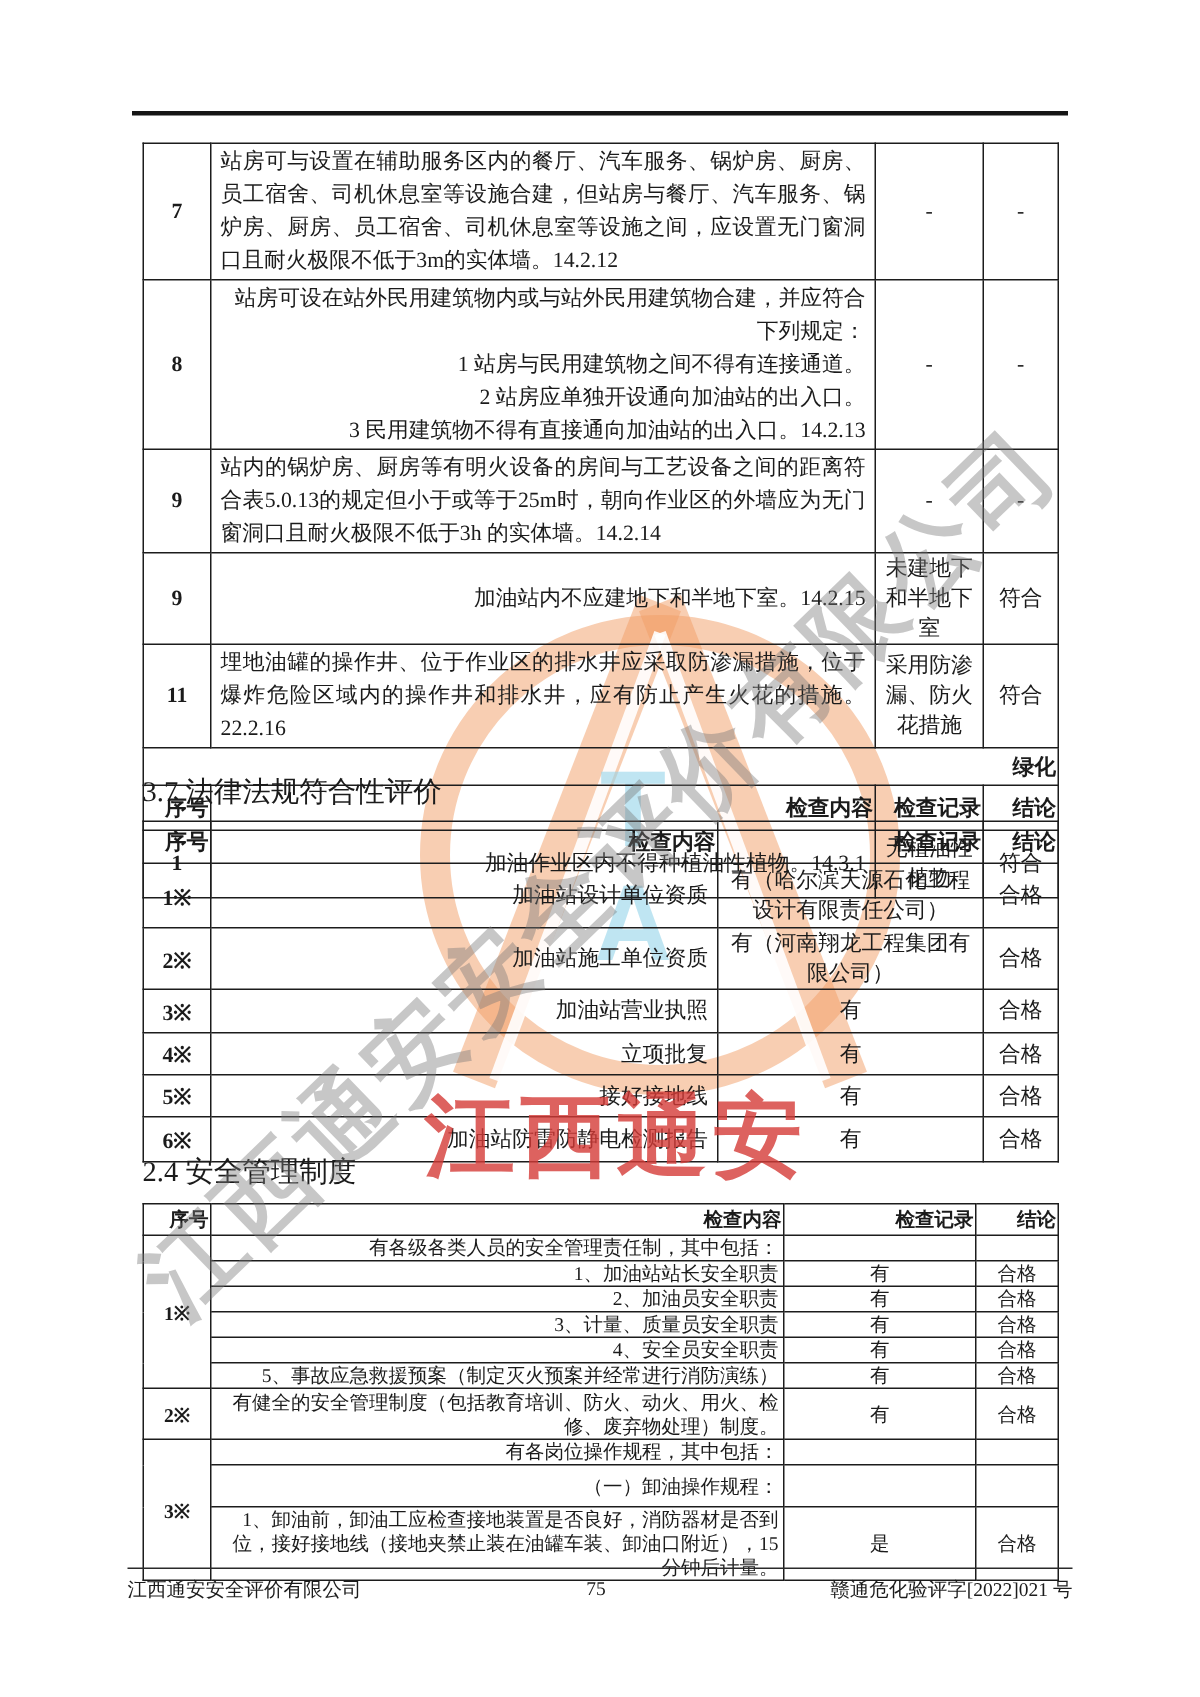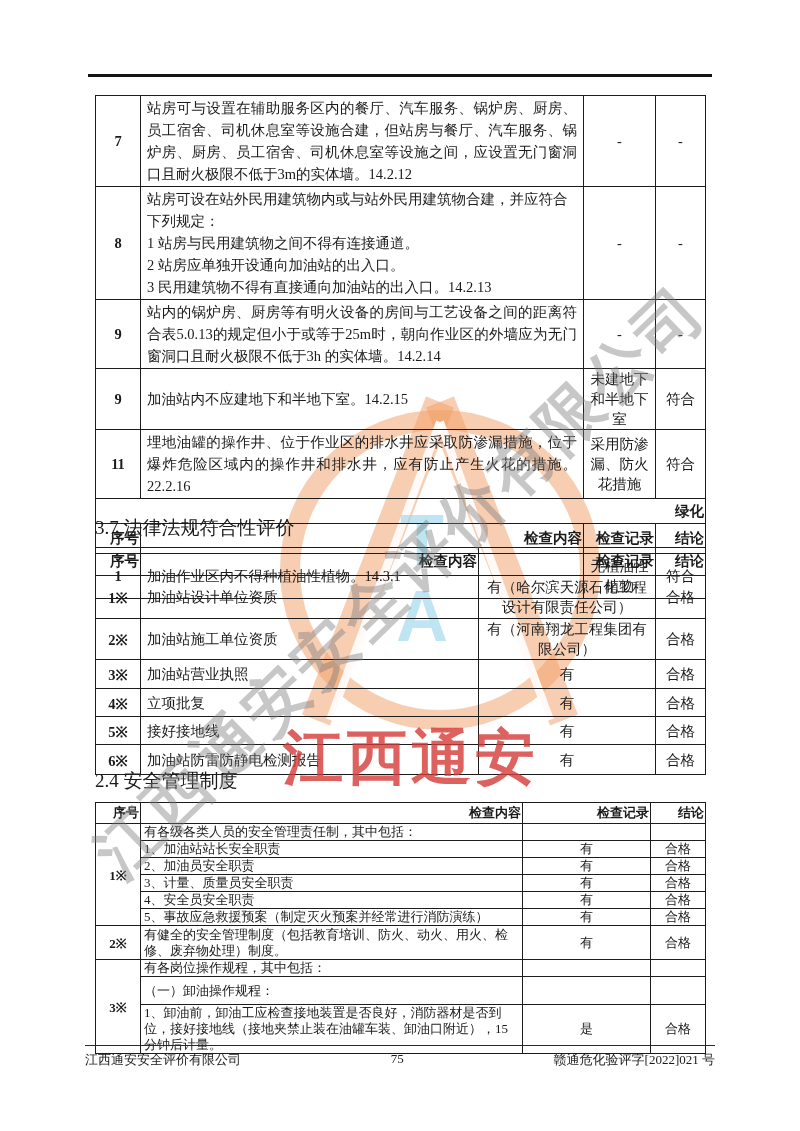--- a/index.html
+++ b/index.html
@@ -16,21 +16,21 @@
   .section-title { position:absolute; left:95px; font-size:19px; font-weight:normal; z-index:1; }
 
   
   table { border-collapse:collapse; table-layout:fixed; width:610px; position:absolute; left:95px; z-index:1; background:transparent; }
   td { border:1.5px solid #1c1c1c; overflow:hidden; }
   .t-a { top:95px; font-size:14.5px; }
   .t-37 { top:547px; font-size:14.5px; }
   .t-38 { top:802px; font-size:13px; }
   .no { text-align:center; font-weight:bold; }
   .hdr { text-align:right; font-weight:bold; }
-  .content { text-align:left; padding:1px 6px; line-height:22px; }
+  .content { text-align:right; padding:1px 6px; line-height:22px; }
   .content.just { text-align:justify; }
   .rec, .res { text-align:center; line-height:20px; padding:0 2px; }
   .t-38 .content { line-height:16px; padding:0 3px; }
   .t-38 .rec, .t-38 .res { line-height:16px; }
   .merged { text-align:right; font-weight:bold; }
 
   
   .wm { position:absolute; pointer-events:none; }
   .wm-circle { left:280px; top:410px; width:320px; height:320px; box-sizing:border-box;
                border:20px solid rgba(241,158,101,0.50); border-radius:50%; z-index:0; }

